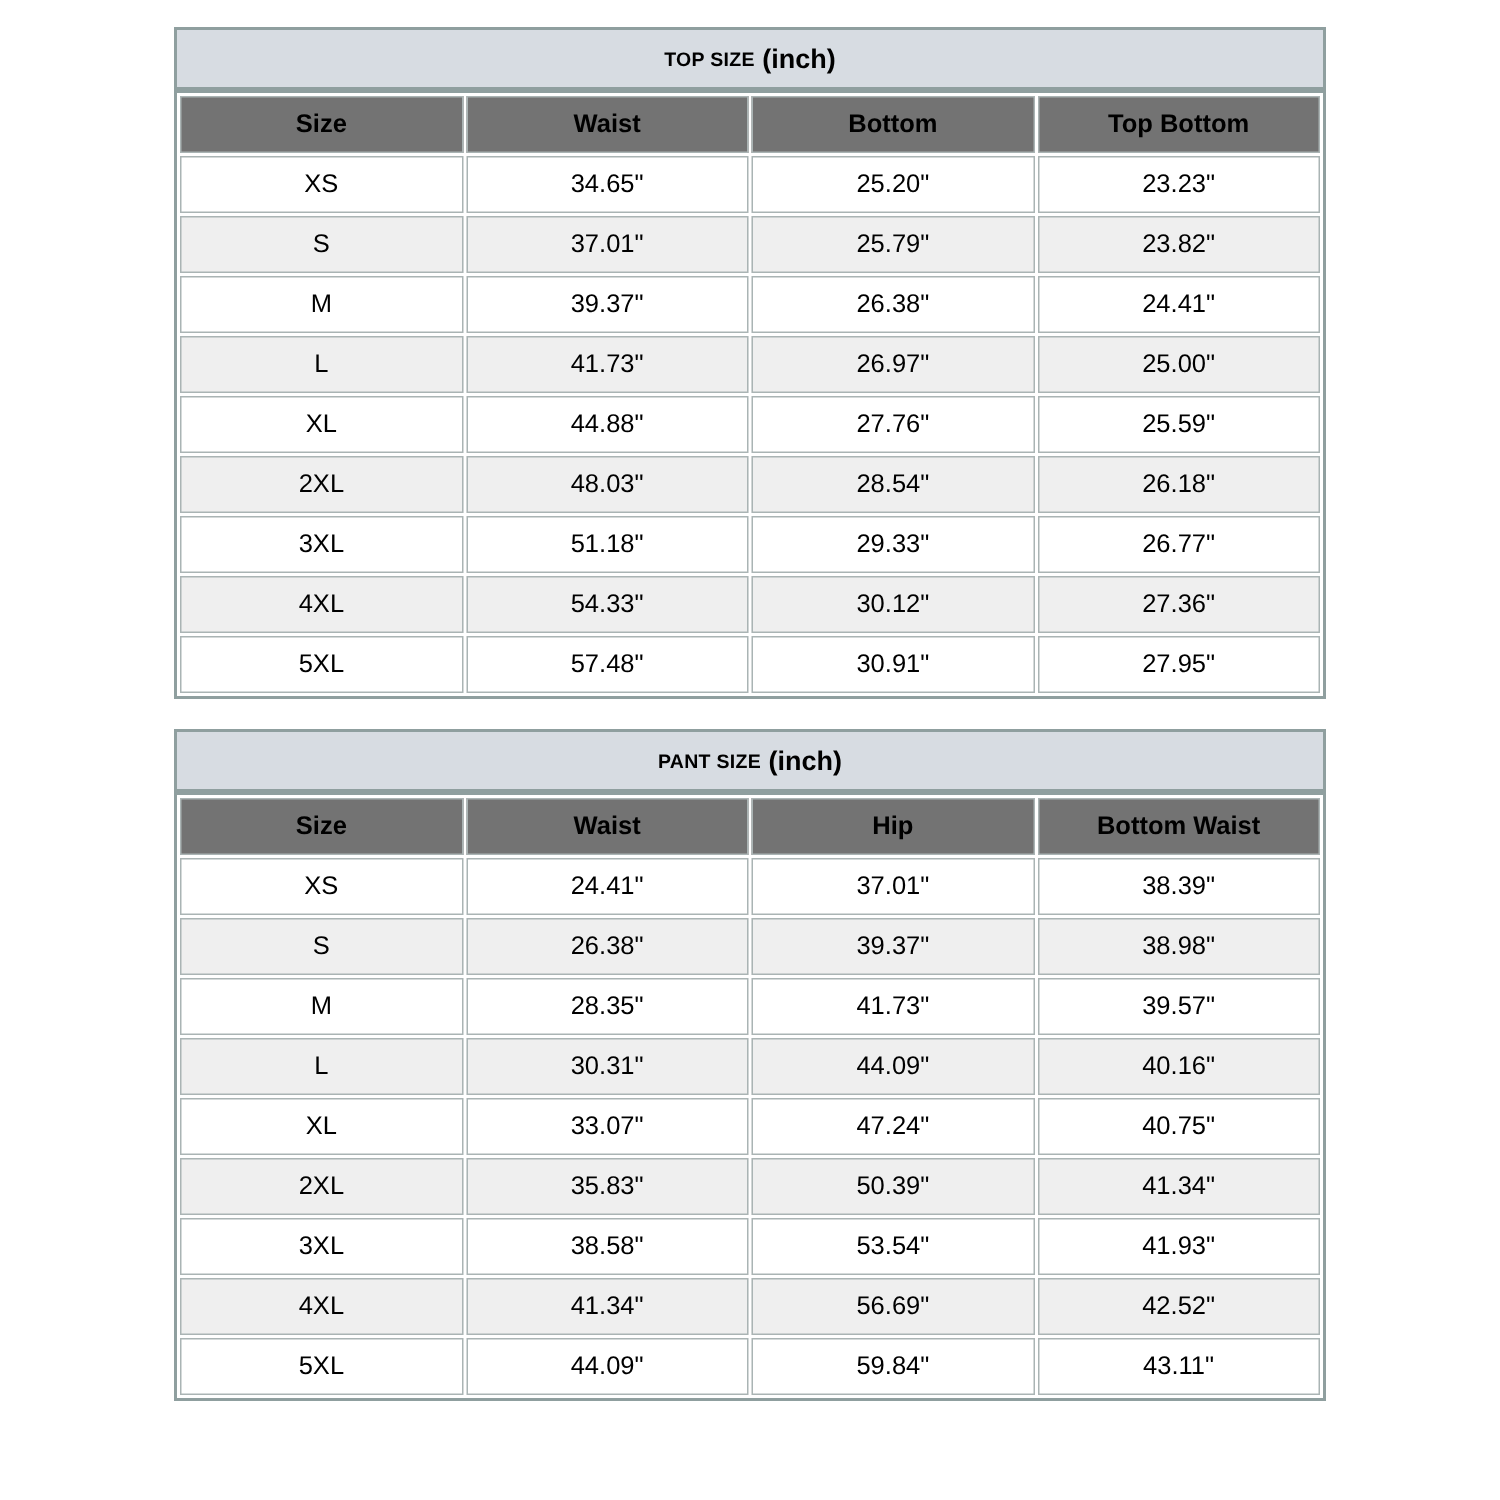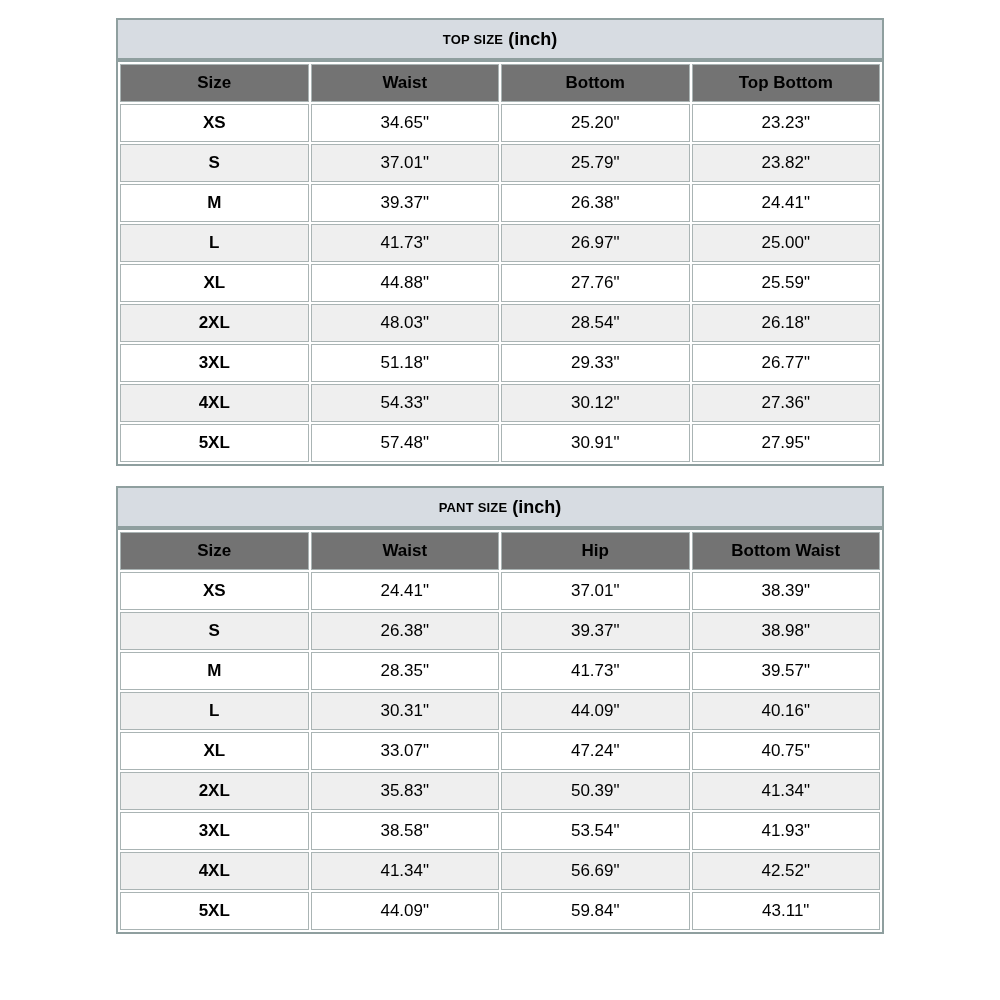--- a/index.html
+++ b/index.html
@@ -52,21 +52,21 @@
     height: 38px;
     border: 1px solid #aab4b4;
     text-align: center;
     vertical-align: middle;
     font-size: 17px;
   }
   table.size-grid th {
     background: #737373;
     font-weight: bold;
   }
-  td.size-cell { font-weight: bold; }
+  td.size-cell { font-weight: normal; }
   td.value-cell { font-weight: normal; }
   tr.row-even td { background: #ffffff; }
   tr.row-odd td { background: #efefef; }
 </style>
 </head>
 <body>
 
 <div class="page">
 
   <section class="size-table-wrap">

